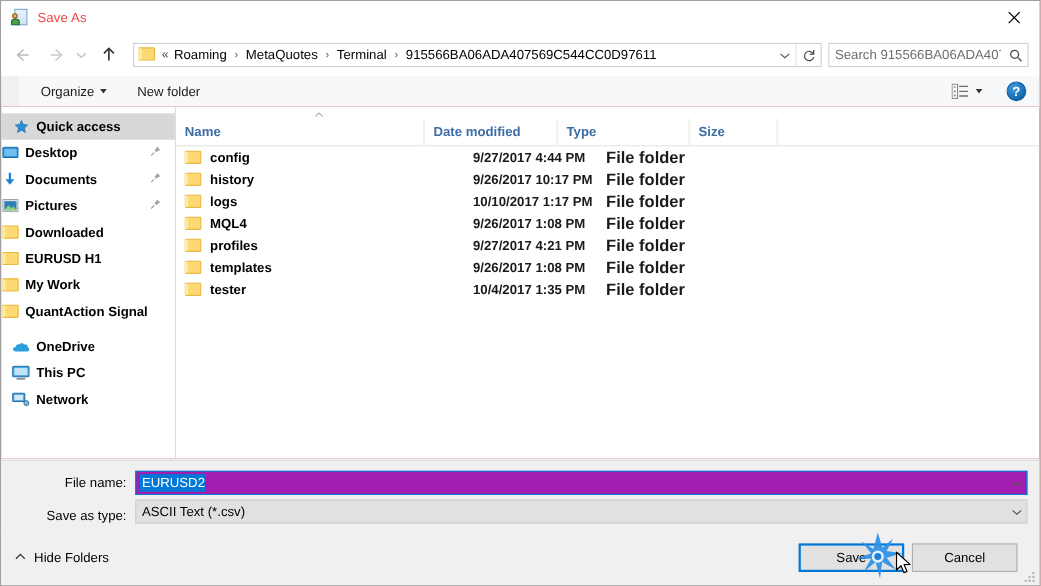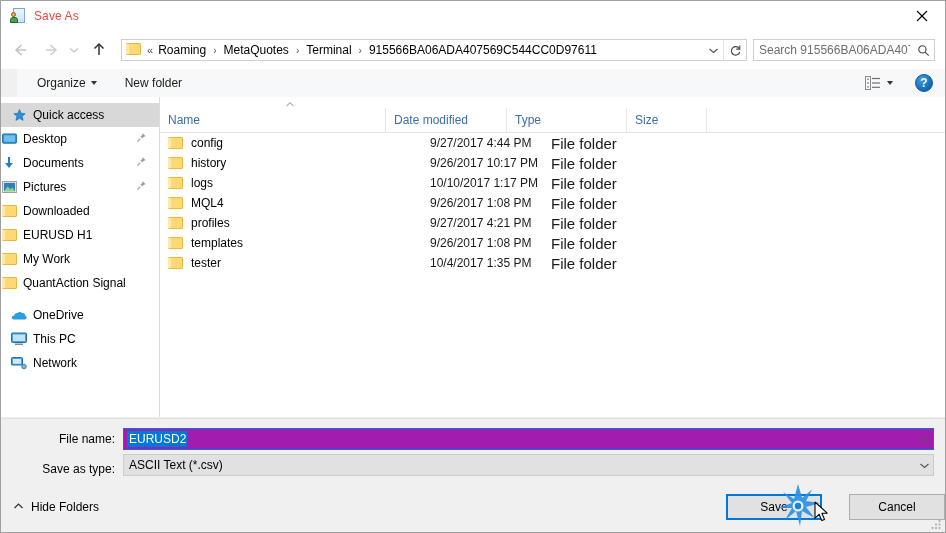--- a/index.html
+++ b/index.html
@@ -158,20 +158,21 @@
     display: flex; align-items: center; justify-content: center;
     margin-left: 18px; box-sizing: border-box;
     font-family: "Liberation Sans", sans-serif;
   }
 
   
   #content {
     position: absolute; top: 96px; left: 0; right: 0; height: 320px;
     display: flex;
     background: #b91c1c;
+    font-weight: bold;
   }
   #sidebar {
     width: 159px; flex: none; background: #fff;
     border-right: 1px solid #dcdcdc;
     padding-top: 6px; box-sizing: border-box;
     overflow: hidden;
   }
   .side-item {
     height: 24px; display: flex; align-items: center;
     box-sizing: border-box; position: relative;
@@ -289,21 +290,21 @@
     position: absolute; top: 8px; height: 26px; width: 96px;
     background: #e1e1e1; border: 1px solid #adadad;
     font-size: 12px; color: #000; box-sizing: border-box;
     display: flex; align-items: center; justify-content: center;
     font-family: "Liberation Sans", sans-serif;
   }
   #save-button {
     right: 123px;
     border: 2px solid #0078d7; background: #e1e1e1;
   }
-  #cancel-button { right: 0; }
+  #cancel-button { right: 20px; }
   #resize-grip {
     position: absolute; right: 3px; bottom: 2px; width: 12px; height: 12px;
   }
 
   
   #click-burst {
     position: absolute; left: 773px; top: 481px; width: 48px; height: 48px;
     pointer-events: none;
   }
   #mouse-cursor {

